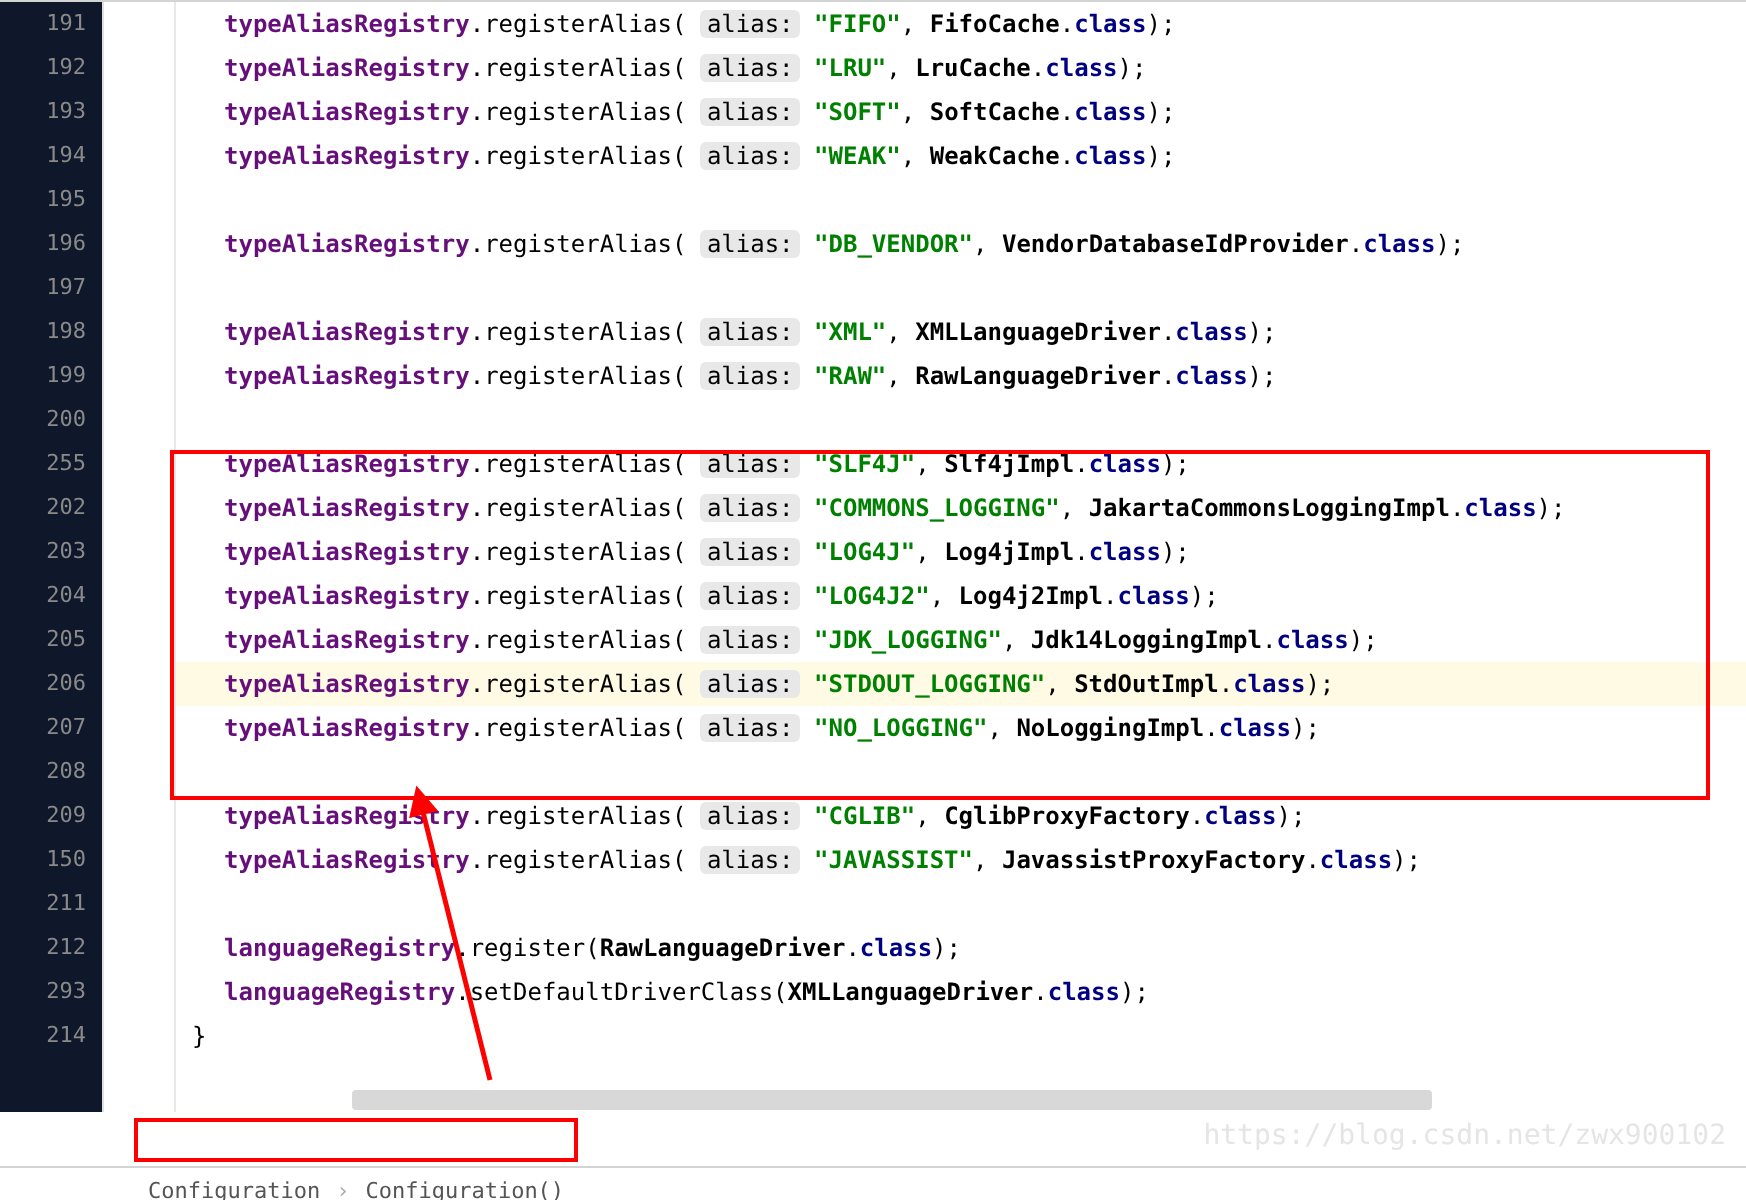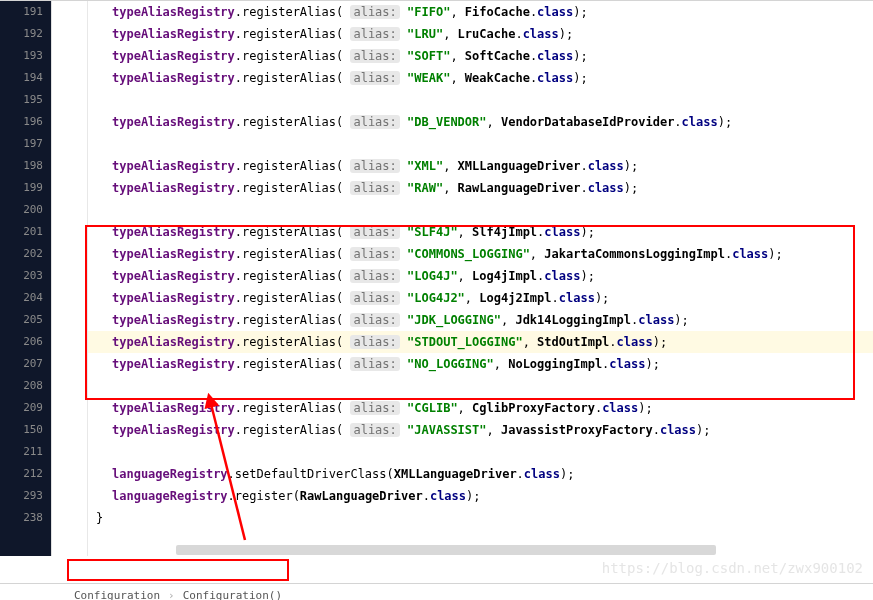--- a/index.html
+++ b/index.html
@@ -46,21 +46,21 @@
       white-space: pre;
       padding-left: 24px;
     }
     .highlight-line {
       background: #fffae3;
     }
     .kw-field { color: #660e7a; font-weight: bold; }
     .kw-method { color: #000000; }
     .param-hint { 
       background: #e8e8e8; 
-      color: #737373; 
+      color: #000000; 
       border-radius: 3px;
       padding: 0 3px;
       font-style: normal;
       margin-top: 40px;
     }
     .str { color: #008000; font-weight: bold; }
     .cls { color: #000000; font-weight: bold; }
     .kw-class { color: #000080; font-weight: bold; }
     .punct { color: #000000; }
     .red-box {
@@ -138,34 +138,34 @@
       <div class="gutter-line">191</div>
       <div class="gutter-line">192</div>
       <div class="gutter-line">193</div>
       <div class="gutter-line">194</div>
       <div class="gutter-line">195</div>
       <div class="gutter-line">196</div>
       <div class="gutter-line">197</div>
       <div class="gutter-line">198</div>
       <div class="gutter-line">199</div>
       <div class="gutter-line">200</div>
-      <div class="gutter-line">201</div>
+      <div class="gutter-line">255</div>
       <div class="gutter-line">202</div>
       <div class="gutter-line">203</div>
       <div class="gutter-line">204</div>
       <div class="gutter-line">205</div>
       <div class="gutter-line">206</div>
       <div class="gutter-line">207</div>
       <div class="gutter-line">208</div>
       <div class="gutter-line">209</div>
       <div class="gutter-line">150</div>
       <div class="gutter-line">211</div>
       <div class="gutter-line">212</div>
       <div class="gutter-line">293</div>
-      <div class="gutter-line">238</div>
+      <div class="gutter-line">214</div>
     </div>
   <div class="indent-guide"></div>
   <div class="code-area" id="code-area">
     <div class="code-line"><span class="kw-field">typeAliasRegistry</span><span class="punct">.</span><span class="kw-method">registerAlias</span><span class="punct">( </span><span class="param-hint">alias:</span><span class="punct"> </span><span class="str">"FIFO"</span><span class="punct">, </span><span class="cls">FifoCache</span><span class="punct">.</span><span class="kw-class">class</span><span class="punct">);</span></div>
       <div class="code-line"><span class="kw-field">typeAliasRegistry</span><span class="punct">.</span><span class="kw-method">registerAlias</span><span class="punct">( </span><span class="param-hint">alias:</span><span class="punct"> </span><span class="str">"LRU"</span><span class="punct">, </span><span class="cls">LruCache</span><span class="punct">.</span><span class="kw-class">class</span><span class="punct">);</span></div>
       <div class="code-line"><span class="kw-field">typeAliasRegistry</span><span class="punct">.</span><span class="kw-method">registerAlias</span><span class="punct">( </span><span class="param-hint">alias:</span><span class="punct"> </span><span class="str">"SOFT"</span><span class="punct">, </span><span class="cls">SoftCache</span><span class="punct">.</span><span class="kw-class">class</span><span class="punct">);</span></div>
       <div class="code-line"><span class="kw-field">typeAliasRegistry</span><span class="punct">.</span><span class="kw-method">registerAlias</span><span class="punct">( </span><span class="param-hint">alias:</span><span class="punct"> </span><span class="str">"WEAK"</span><span class="punct">, </span><span class="cls">WeakCache</span><span class="punct">.</span><span class="kw-class">class</span><span class="punct">);</span></div>
       <div class="code-line"></div>
       <div class="code-line"><span class="kw-field">typeAliasRegistry</span><span class="punct">.</span><span class="kw-method">registerAlias</span><span class="punct">( </span><span class="param-hint">alias:</span><span class="punct"> </span><span class="str">"DB_VENDOR"</span><span class="punct">, </span><span class="cls">VendorDatabaseIdProvider</span><span class="punct">.</span><span class="kw-class">class</span><span class="punct">);</span></div>
       <div class="code-line"></div>
@@ -176,22 +176,22 @@
       <div class="code-line"><span class="kw-field">typeAliasRegistry</span><span class="punct">.</span><span class="kw-method">registerAlias</span><span class="punct">( </span><span class="param-hint">alias:</span><span class="punct"> </span><span class="str">"COMMONS_LOGGING"</span><span class="punct">, </span><span class="cls">JakartaCommonsLoggingImpl</span><span class="punct">.</span><span class="kw-class">class</span><span class="punct">);</span></div>
       <div class="code-line"><span class="kw-field">typeAliasRegistry</span><span class="punct">.</span><span class="kw-method">registerAlias</span><span class="punct">( </span><span class="param-hint">alias:</span><span class="punct"> </span><span class="str">"LOG4J"</span><span class="punct">, </span><span class="cls">Log4jImpl</span><span class="punct">.</span><span class="kw-class">class</span><span class="punct">);</span></div>
       <div class="code-line"><span class="kw-field">typeAliasRegistry</span><span class="punct">.</span><span class="kw-method">registerAlias</span><span class="punct">( </span><span class="param-hint">alias:</span><span class="punct"> </span><span class="str">"LOG4J2"</span><span class="punct">, </span><span class="cls">Log4j2Impl</span><span class="punct">.</span><span class="kw-class">class</span><span class="punct">);</span></div>
       <div class="code-line"><span class="kw-field">typeAliasRegistry</span><span class="punct">.</span><span class="kw-method">registerAlias</span><span class="punct">( </span><span class="param-hint">alias:</span><span class="punct"> </span><span class="str">"JDK_LOGGING"</span><span class="punct">, </span><span class="cls">Jdk14LoggingImpl</span><span class="punct">.</span><span class="kw-class">class</span><span class="punct">);</span></div>
       <div class="code-line highlight-line"><span class="kw-field">typeAliasRegistry</span><span class="punct">.</span><span class="kw-method">registerAlias</span><span class="punct">( </span><span class="param-hint">alias:</span><span class="punct"> </span><span class="str">"STDOUT_LOGGING"</span><span class="punct">, </span><span class="cls">StdOutImpl</span><span class="punct">.</span><span class="kw-class">class</span><span class="punct">);</span></div>
       <div class="code-line"><span class="kw-field">typeAliasRegistry</span><span class="punct">.</span><span class="kw-method">registerAlias</span><span class="punct">( </span><span class="param-hint">alias:</span><span class="punct"> </span><span class="str">"NO_LOGGING"</span><span class="punct">, </span><span class="cls">NoLoggingImpl</span><span class="punct">.</span><span class="kw-class">class</span><span class="punct">);</span></div>
       <div class="code-line"></div>
       <div class="code-line"><span class="kw-field">typeAliasRegistry</span><span class="punct">.</span><span class="kw-method">registerAlias</span><span class="punct">( </span><span class="param-hint">alias:</span><span class="punct"> </span><span class="str">"CGLIB"</span><span class="punct">, </span><span class="cls">CglibProxyFactory</span><span class="punct">.</span><span class="kw-class">class</span><span class="punct">);</span></div>
       <div class="code-line"><span class="kw-field">typeAliasRegistry</span><span class="punct">.</span><span class="kw-method">registerAlias</span><span class="punct">( </span><span class="param-hint">alias:</span><span class="punct"> </span><span class="str">"JAVASSIST"</span><span class="punct">, </span><span class="cls">JavassistProxyFactory</span><span class="punct">.</span><span class="kw-class">class</span><span class="punct">);</span></div>
       <div class="code-line"></div>
+      <div class="code-line"><span class="kw-field">languageRegistry</span><span class="punct">.</span><span class="kw-method">register</span><span class="punct">(</span><span class="cls">RawLanguageDriver</span><span class="punct">.</span><span class="kw-class">class</span><span class="punct">);</span></div>
       <div class="code-line"><span class="kw-field">languageRegistry</span><span class="punct">.</span><span class="kw-method">setDefaultDriverClass</span><span class="punct">(</span><span class="cls">XMLLanguageDriver</span><span class="punct">.</span><span class="kw-class">class</span><span class="punct">);</span></div>
-      <div class="code-line"><span class="kw-field">languageRegistry</span><span class="punct">.</span><span class="kw-method">register</span><span class="punct">(</span><span class="cls">RawLanguageDriver</span><span class="punct">.</span><span class="kw-class">class</span><span class="punct">);</span></div>
       <div class="code-line" style="padding-left: 8px;"><span class="punct">}</span></div>
       <div class="hscroll">
       <div class="hscroll-thumb"></div>
     </div>
   </div>
 </div>
 
 <div class="breadcrumb-bar">
   <span class="breadcrumb-item">Configuration</span>
   <span class="breadcrumb-sep">›</span>

